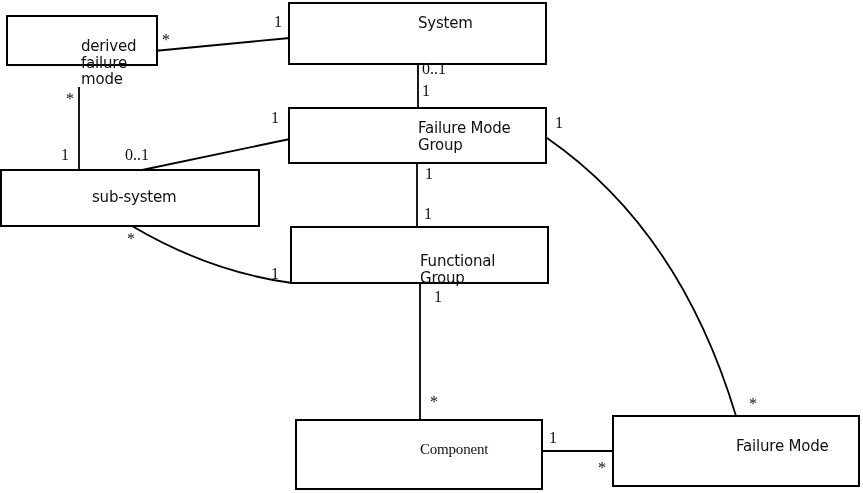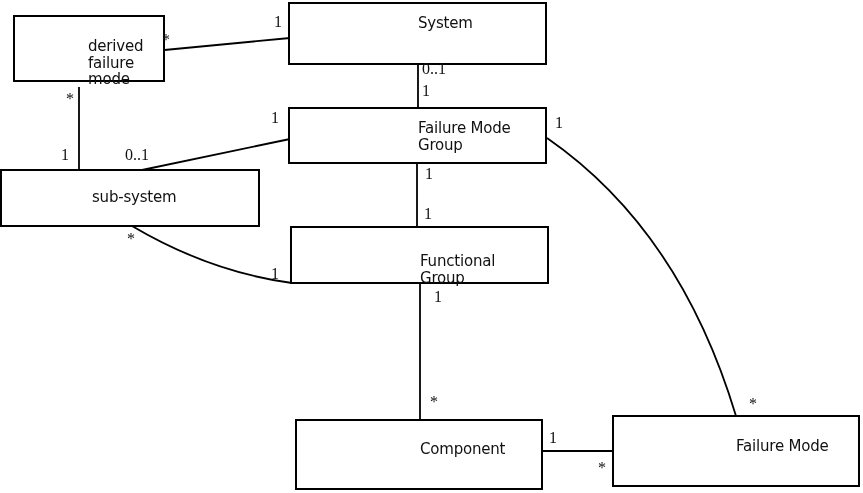--- a/index.html
+++ b/index.html
@@ -45,21 +45,21 @@
     <path d="M418,59 L418,108"></path>
     <path d="M79,87 L79,171"></path>
     <path d="M142,170 L290,139"></path>
     <path d="M417,163 L417,228"></path>
     <path d="M132,226 Q210,272 292,283"></path>
     <path d="M420,283 L420,421"></path>
     <path d="M543,451 L614,451"></path>
     <path d="M547,138 Q680,230 736,416"></path>
   </svg>
 
-  <div class="box" style="left:13px;top:15px;width:152px;height:67px;">
+  <div class="box" style="left:6px;top:15px;width:152px;height:51px;">
     <span class="box-label" style="left:73px;top:21px;">derived
 failure
 mode</span>
   </div>
 
   <div class="box" style="left:288px;top:2px;width:259px;height:63px;">
     <span class="box-label" style="left:128px;top:11px;">System</span>
   </div>
 
   <div class="box" style="left:288px;top:107px;width:259px;height:57px;">
@@ -69,21 +69,21 @@
 
   <div class="box" style="left:0px;top:169px;width:260px;height:58px;">
     <span class="box-label" style="left:90px;top:18px;">sub-system</span>
   </div>
 
   <div class="box" style="left:290px;top:226px;width:259px;height:58px;">
     <span class="box-label" style="left:128px;top:13px;margin-top:12px;">Functional
 Group</span>
   </div>
 
-  <div class="box" style="left:295px;top:419px;width:248px;height:71px;">
+  <div class="box" style="left:295px;top:419px;width:248px;height:71px;font-family:Liberation Serif, serif;">
     <span class="box-label" style="left:123px;top:20px;">Component</span>
   </div>
 
   <div class="box" style="left:612px;top:415px;width:248px;height:72px;">
     <span class="box-label" style="left:122px;top:21px;">Failure Mode</span>
   </div>
 
   <span class="mult" style="left:162px;top:32px;">*</span>
   <span class="mult" style="left:274px;top:14px;">1</span>
 

